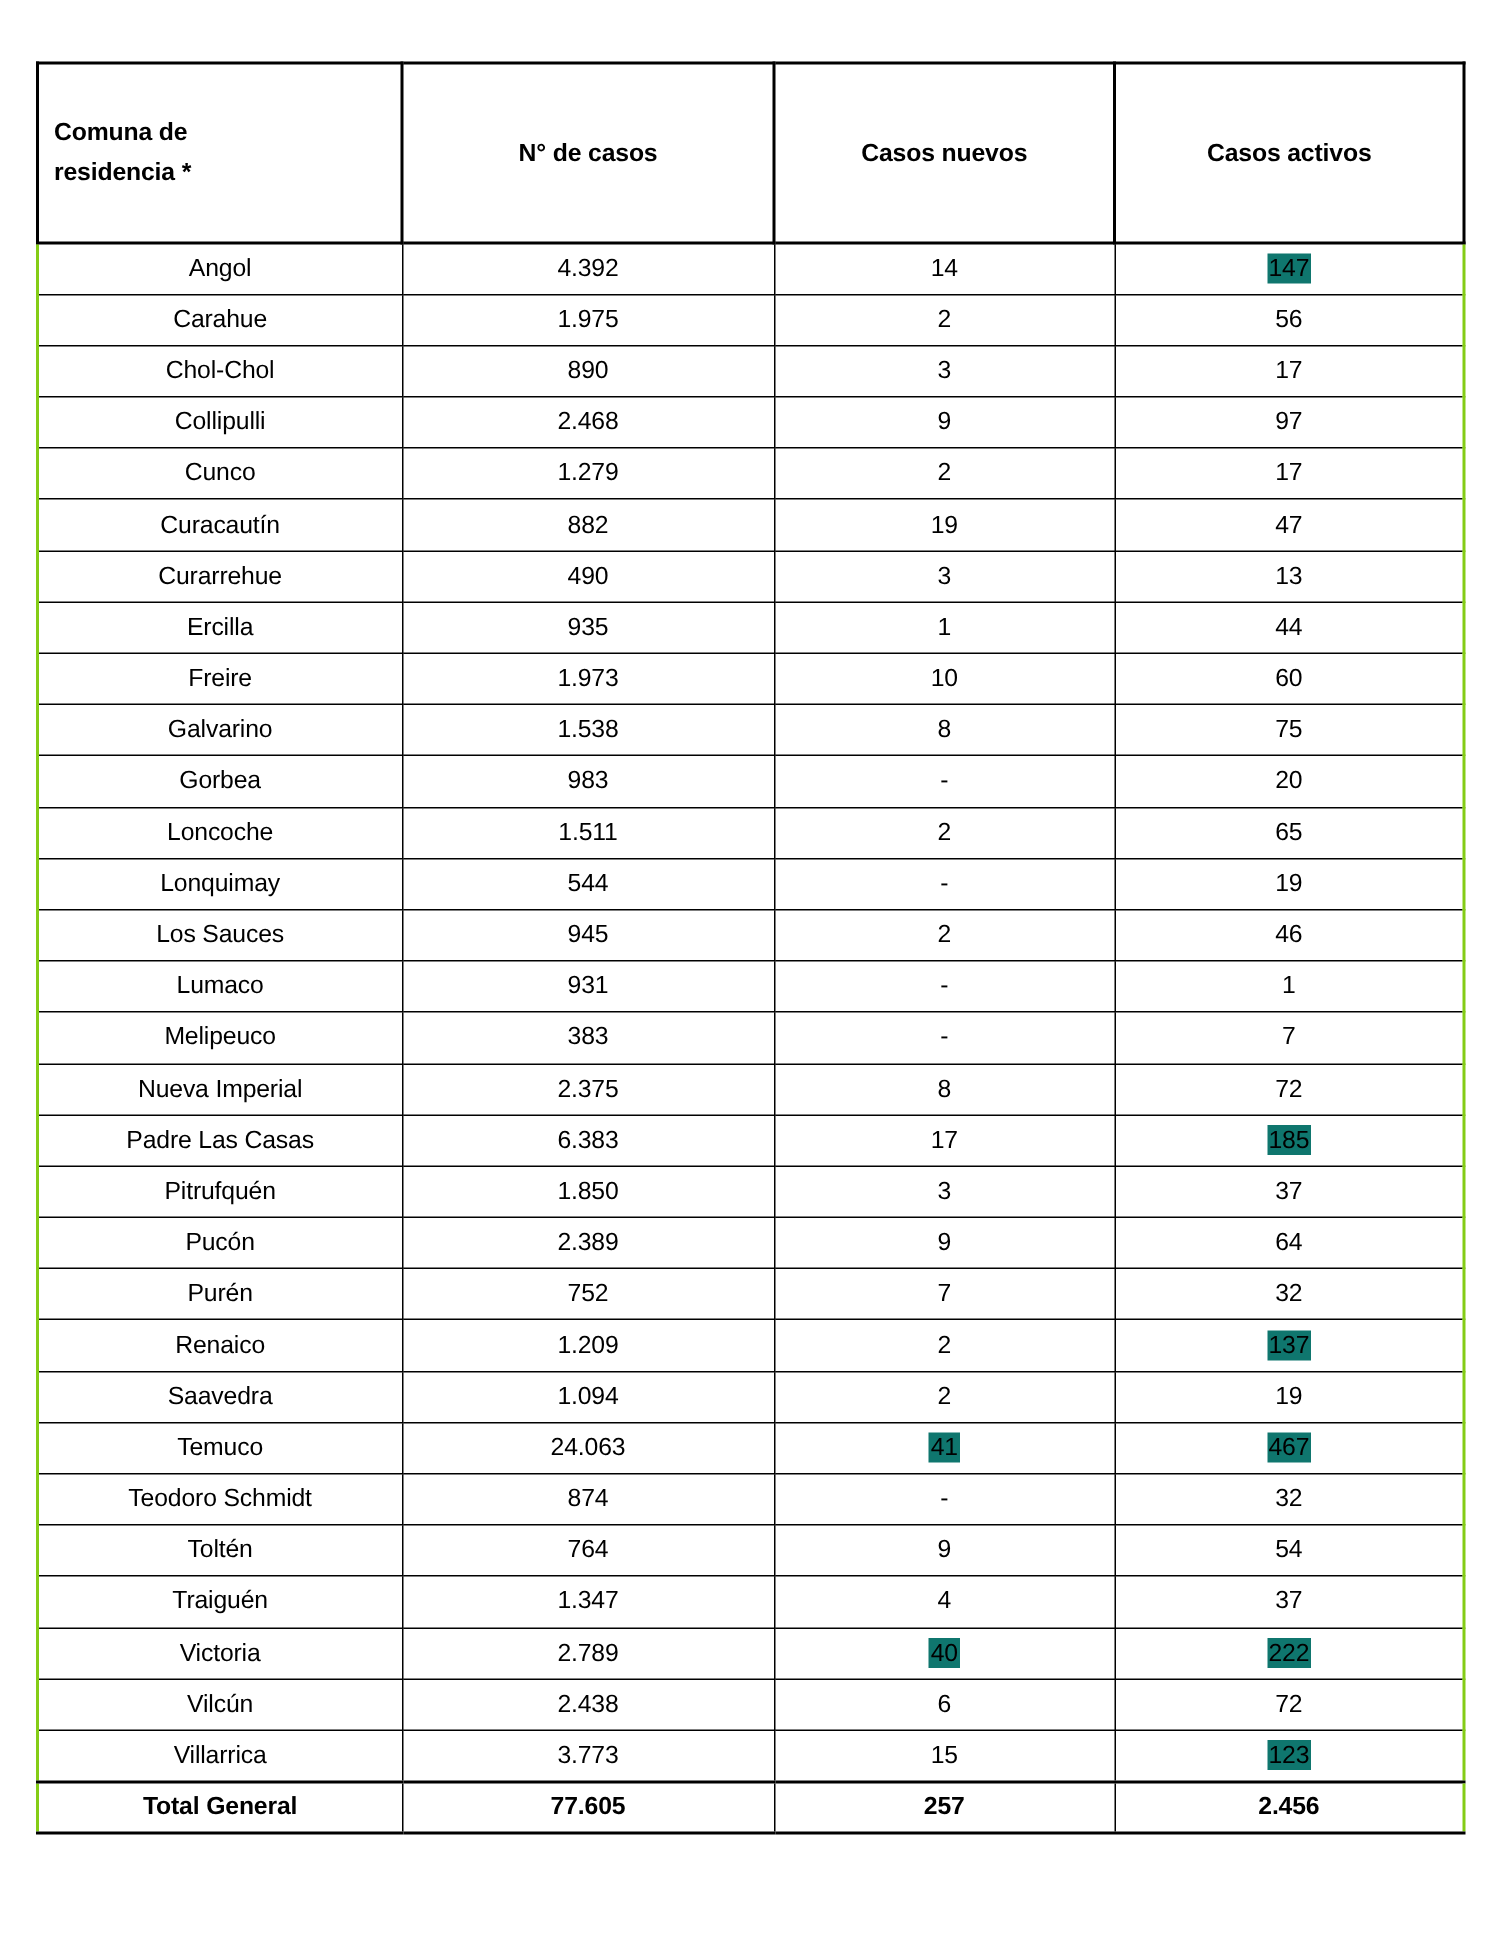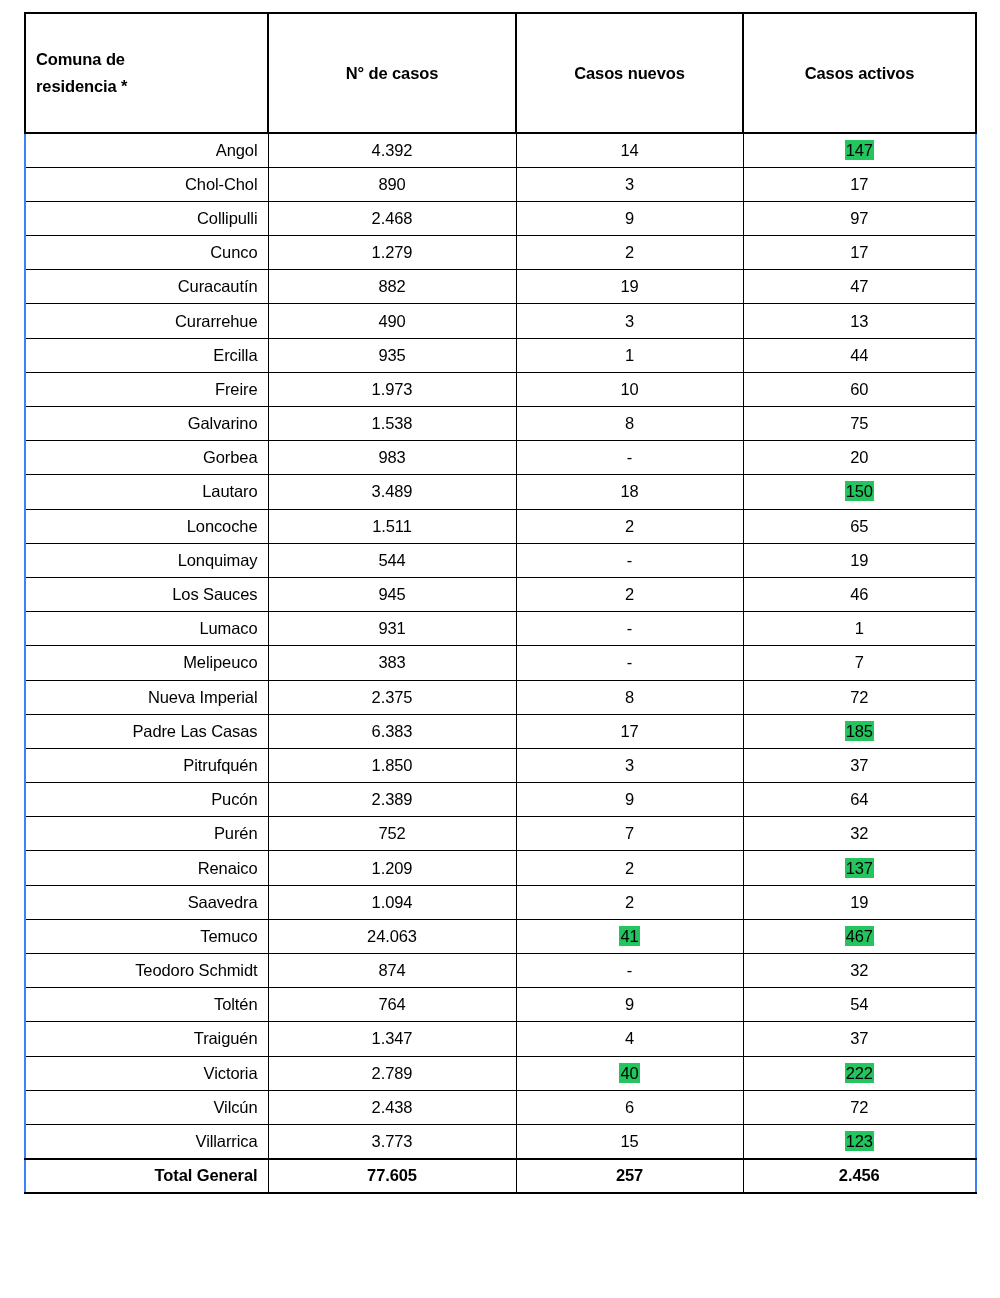--- a/index.html
+++ b/index.html
@@ -18,21 +18,22 @@
     position: relative;
     width: 1000px;
     height: 1298px;
     box-sizing: border-box;
     padding: 12px 25px 0 24px;
   }
   table.casos {
     width: 951px;
     border-collapse: collapse;
     table-layout: fixed;
-    border: 2px solid #3b82f6;
+    border: 2px solid #84cc16;
+    margin-top: 29px;
   }
   table.casos col.c-comuna { width: 243px; }
   table.casos col.c-casos  { width: 248px; }
   table.casos col.c-nuevos { width: 227px; }
   table.casos col.c-activos{ width: 233px; }
 
   thead th {
     border: 2px solid #000;
     height: 120px;
     font-size: 16.5px;
@@ -52,32 +53,32 @@
   tbody td {
     border: 1.6px solid #000;
     height: 34.2px;
     font-size: 16.5px;
     letter-spacing: -0.1px;
     padding: 0 10px;
     box-sizing: border-box;
     vertical-align: middle;
     white-space: nowrap;
   }
-  tbody td.comuna { text-align: right; }
+  tbody td.comuna { text-align: center; }
   tbody td.num { text-align: center; }
 
   tbody tr.total td {
     font-weight: bold;
     border-top: 2px solid #000;
     border-bottom: 2px solid #000;
   }
   tbody tr.total td.comuna { padding-left: 10px; }
 
   .hl {
-    background: #22c55e;
+    background: #0f766e;
     padding: 1px 1px;
   }
 </style>
 </head>
 <body>
 
 <div id="sheet">
   <table class="casos">
     <colgroup>
       <col class="c-comuna">
@@ -97,20 +98,26 @@
       </tr>
     </thead>
     <tbody id="tbody">
         <tr>
           <td class="comuna">Angol</td>
           <td class="num">4.392</td>
           <td class="num">14</td>
           <td class="num"><span class="hl">147</span></td>
         </tr>
         <tr>
+          <td class="comuna">Carahue</td>
+          <td class="num">1.975</td>
+          <td class="num">2</td>
+          <td class="num">56</td>
+        </tr>
+        <tr>
           <td class="comuna">Chol-Chol</td>
           <td class="num">890</td>
           <td class="num">3</td>
           <td class="num">17</td>
         </tr>
         <tr>
           <td class="comuna">Collipulli</td>
           <td class="num">2.468</td>
           <td class="num">9</td>
           <td class="num">97</td>
@@ -149,26 +156,20 @@
           <td class="comuna">Galvarino</td>
           <td class="num">1.538</td>
           <td class="num">8</td>
           <td class="num">75</td>
         </tr>
         <tr>
           <td class="comuna">Gorbea</td>
           <td class="num">983</td>
           <td class="num">-</td>
           <td class="num">20</td>
-        </tr>
-        <tr>
-          <td class="comuna">Lautaro</td>
-          <td class="num">3.489</td>
-          <td class="num">18</td>
-          <td class="num"><span class="hl">150</span></td>
         </tr>
         <tr>
           <td class="comuna">Loncoche</td>
           <td class="num">1.511</td>
           <td class="num">2</td>
           <td class="num">65</td>
         </tr>
         <tr>
           <td class="comuna">Lonquimay</td>
           <td class="num">544</td>

